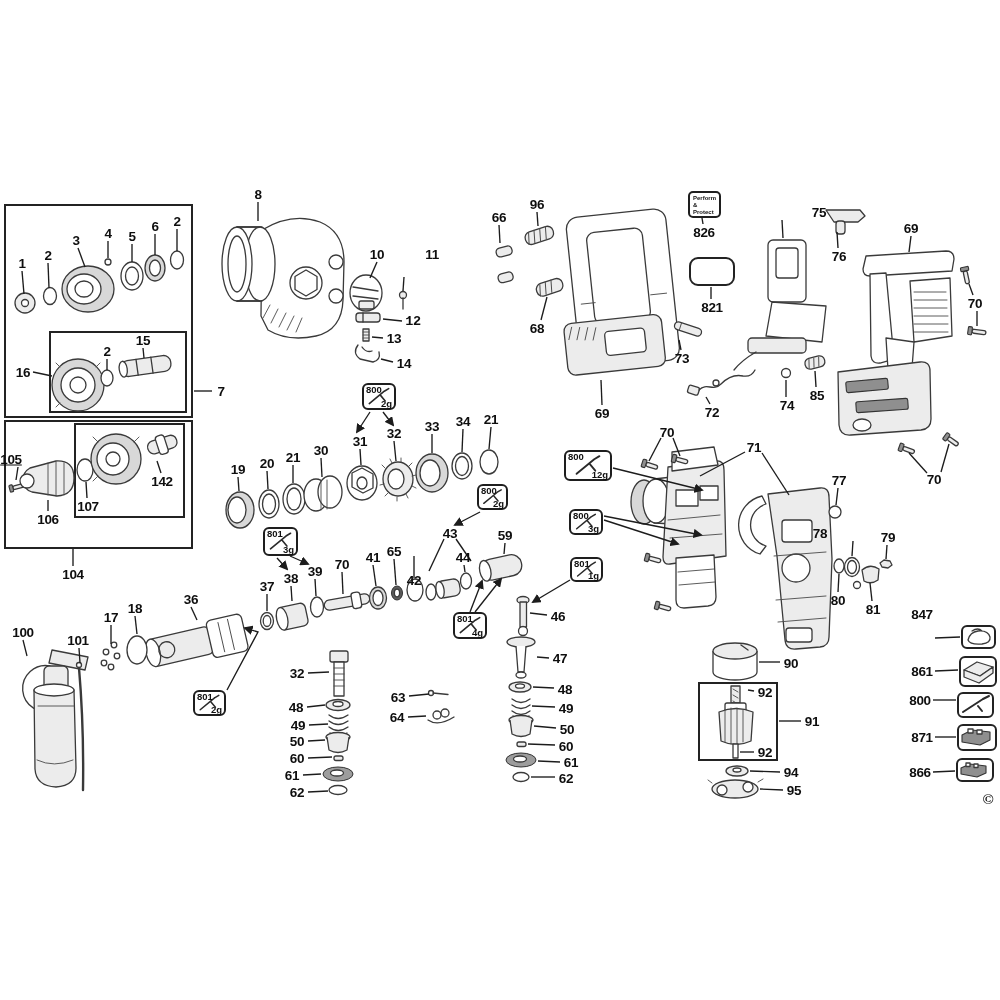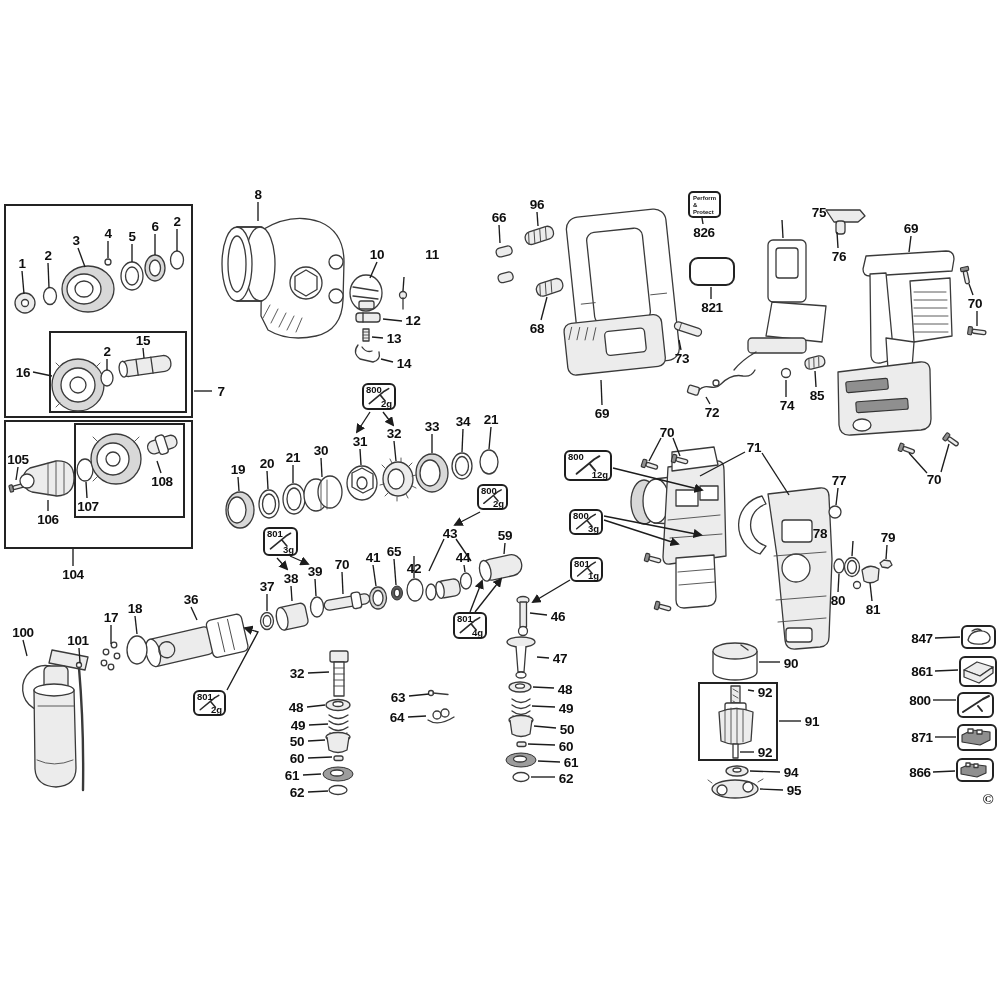--- a/index.html
+++ b/index.html
@@ -690,37 +690,37 @@
       <div class="plabel" style="left: 463px; top: 421px;">34</div>
       <div class="plabel" style="left: 491px; top: 419px;">21</div>
       <div class="plabel" style="left: 667px; top: 432px;">70</div>
       <div class="plabel" style="left: 754px; top: 447px;">71</div>
       <div class="plabel" style="left: 839px; top: 480px;">77</div>
       <div class="plabel" style="left: 820px; top: 533px;">78</div>
       <div class="plabel" style="left: 888px; top: 537px;">79</div>
       <div class="plabel" style="left: 838px; top: 600px;">80</div>
       <div class="plabel" style="left: 873px; top: 609px;">81</div>
       <div class="plabel" style="left: 934px; top: 479px;">70</div>
-      <div class="plabel" style="left: 18px; top: 459px;">105</div>
+      <div class="plabel" style="left: 11px; top: 459px; text-decoration: underline;">105</div>
       <div class="plabel" style="left: 48px; top: 519px;">106</div>
       <div class="plabel" style="left: 88px; top: 506px;">107</div>
-      <div class="plabel" style="left: 162px; top: 481px;">108</div>
+      <div class="plabel" style="left: 162px; top: 481px;">142</div>
       <div class="plabel" style="left: 73px; top: 574px;">104</div>
       <div class="plabel" style="left: 23px; top: 632px;">100</div>
       <div class="plabel" style="left: 78px; top: 640px;">101</div>
       <div class="plabel" style="left: 111px; top: 617px;">17</div>
       <div class="plabel" style="left: 135px; top: 608px;">18</div>
       <div class="plabel" style="left: 191px; top: 599px;">36</div>
       <div class="plabel" style="left: 267px; top: 586px;">37</div>
       <div class="plabel" style="left: 291px; top: 578px;">38</div>
       <div class="plabel" style="left: 315px; top: 571px;">39</div>
       <div class="plabel" style="left: 342px; top: 564px;">70</div>
       <div class="plabel" style="left: 373px; top: 557px;">41</div>
       <div class="plabel" style="left: 394px; top: 551px;">65</div>
-      <div class="plabel" style="left: 414px; top: 568px; text-align: right;">42</div>
+      <div class="plabel" style="left: 414px; top: 580px; text-align: right;">42</div>
       <div class="plabel" style="left: 450px; top: 533px;">43</div>
       <div class="plabel" style="left: 463px; top: 557px;">44</div>
       <div class="plabel" style="left: 505px; top: 535px;">59</div>
       <div class="plabel" style="left: 558px; top: 616px;">46</div>
       <div class="plabel" style="left: 560px; top: 658px;">47</div>
       <div class="plabel" style="left: 565px; top: 689px;">48</div>
       <div class="plabel" style="left: 566px; top: 708px;">49</div>
       <div class="plabel" style="left: 567px; top: 729px;">50</div>
       <div class="plabel" style="left: 566px; top: 746px;">60</div>
       <div class="plabel" style="left: 571px; top: 762px;">61</div>
@@ -733,21 +733,21 @@
       <div class="plabel" style="left: 292px; top: 775px;">61</div>
       <div class="plabel" style="left: 297px; top: 792px;">62</div>
       <div class="plabel" style="left: 398px; top: 697px;">63</div>
       <div class="plabel" style="left: 397px; top: 717px;">64</div>
       <div class="plabel" style="left: 791px; top: 663px;">90</div>
       <div class="plabel" style="left: 812px; top: 721px;">91</div>
       <div class="plabel" style="left: 765px; top: 692px;">92</div>
       <div class="plabel" style="left: 765px; top: 752px;">92</div>
       <div class="plabel" style="left: 791px; top: 772px;">94</div>
       <div class="plabel" style="left: 794px; top: 790px;">95</div>
-      <div class="plabel" style="left: 922px; top: 638px;">847</div>
+      <div class="plabel" style="left: 922px; top: 614px;">847</div>
       <div class="plabel" style="left: 922px; top: 671px;">861</div>
       <div class="plabel" style="left: 920px; top: 700px;">800</div>
       <div class="plabel" style="left: 922px; top: 737px;">871</div>
       <div class="plabel" style="left: 920px; top: 772px;">866</div>
     </div>
 
   <div id="gboxes">
       <div class="gbox" style="left: 362px; top: 383px; width: 34px; height: 27px;">
         <svg class="ggly" viewBox="0 0 34 26">
           <path d="M6,21 L23,7 M23,7 l5,-3 M19,12 l5,6" fill="none" stroke="#2a2a2a" stroke-width="1.8" stroke-linecap="round"></path>

